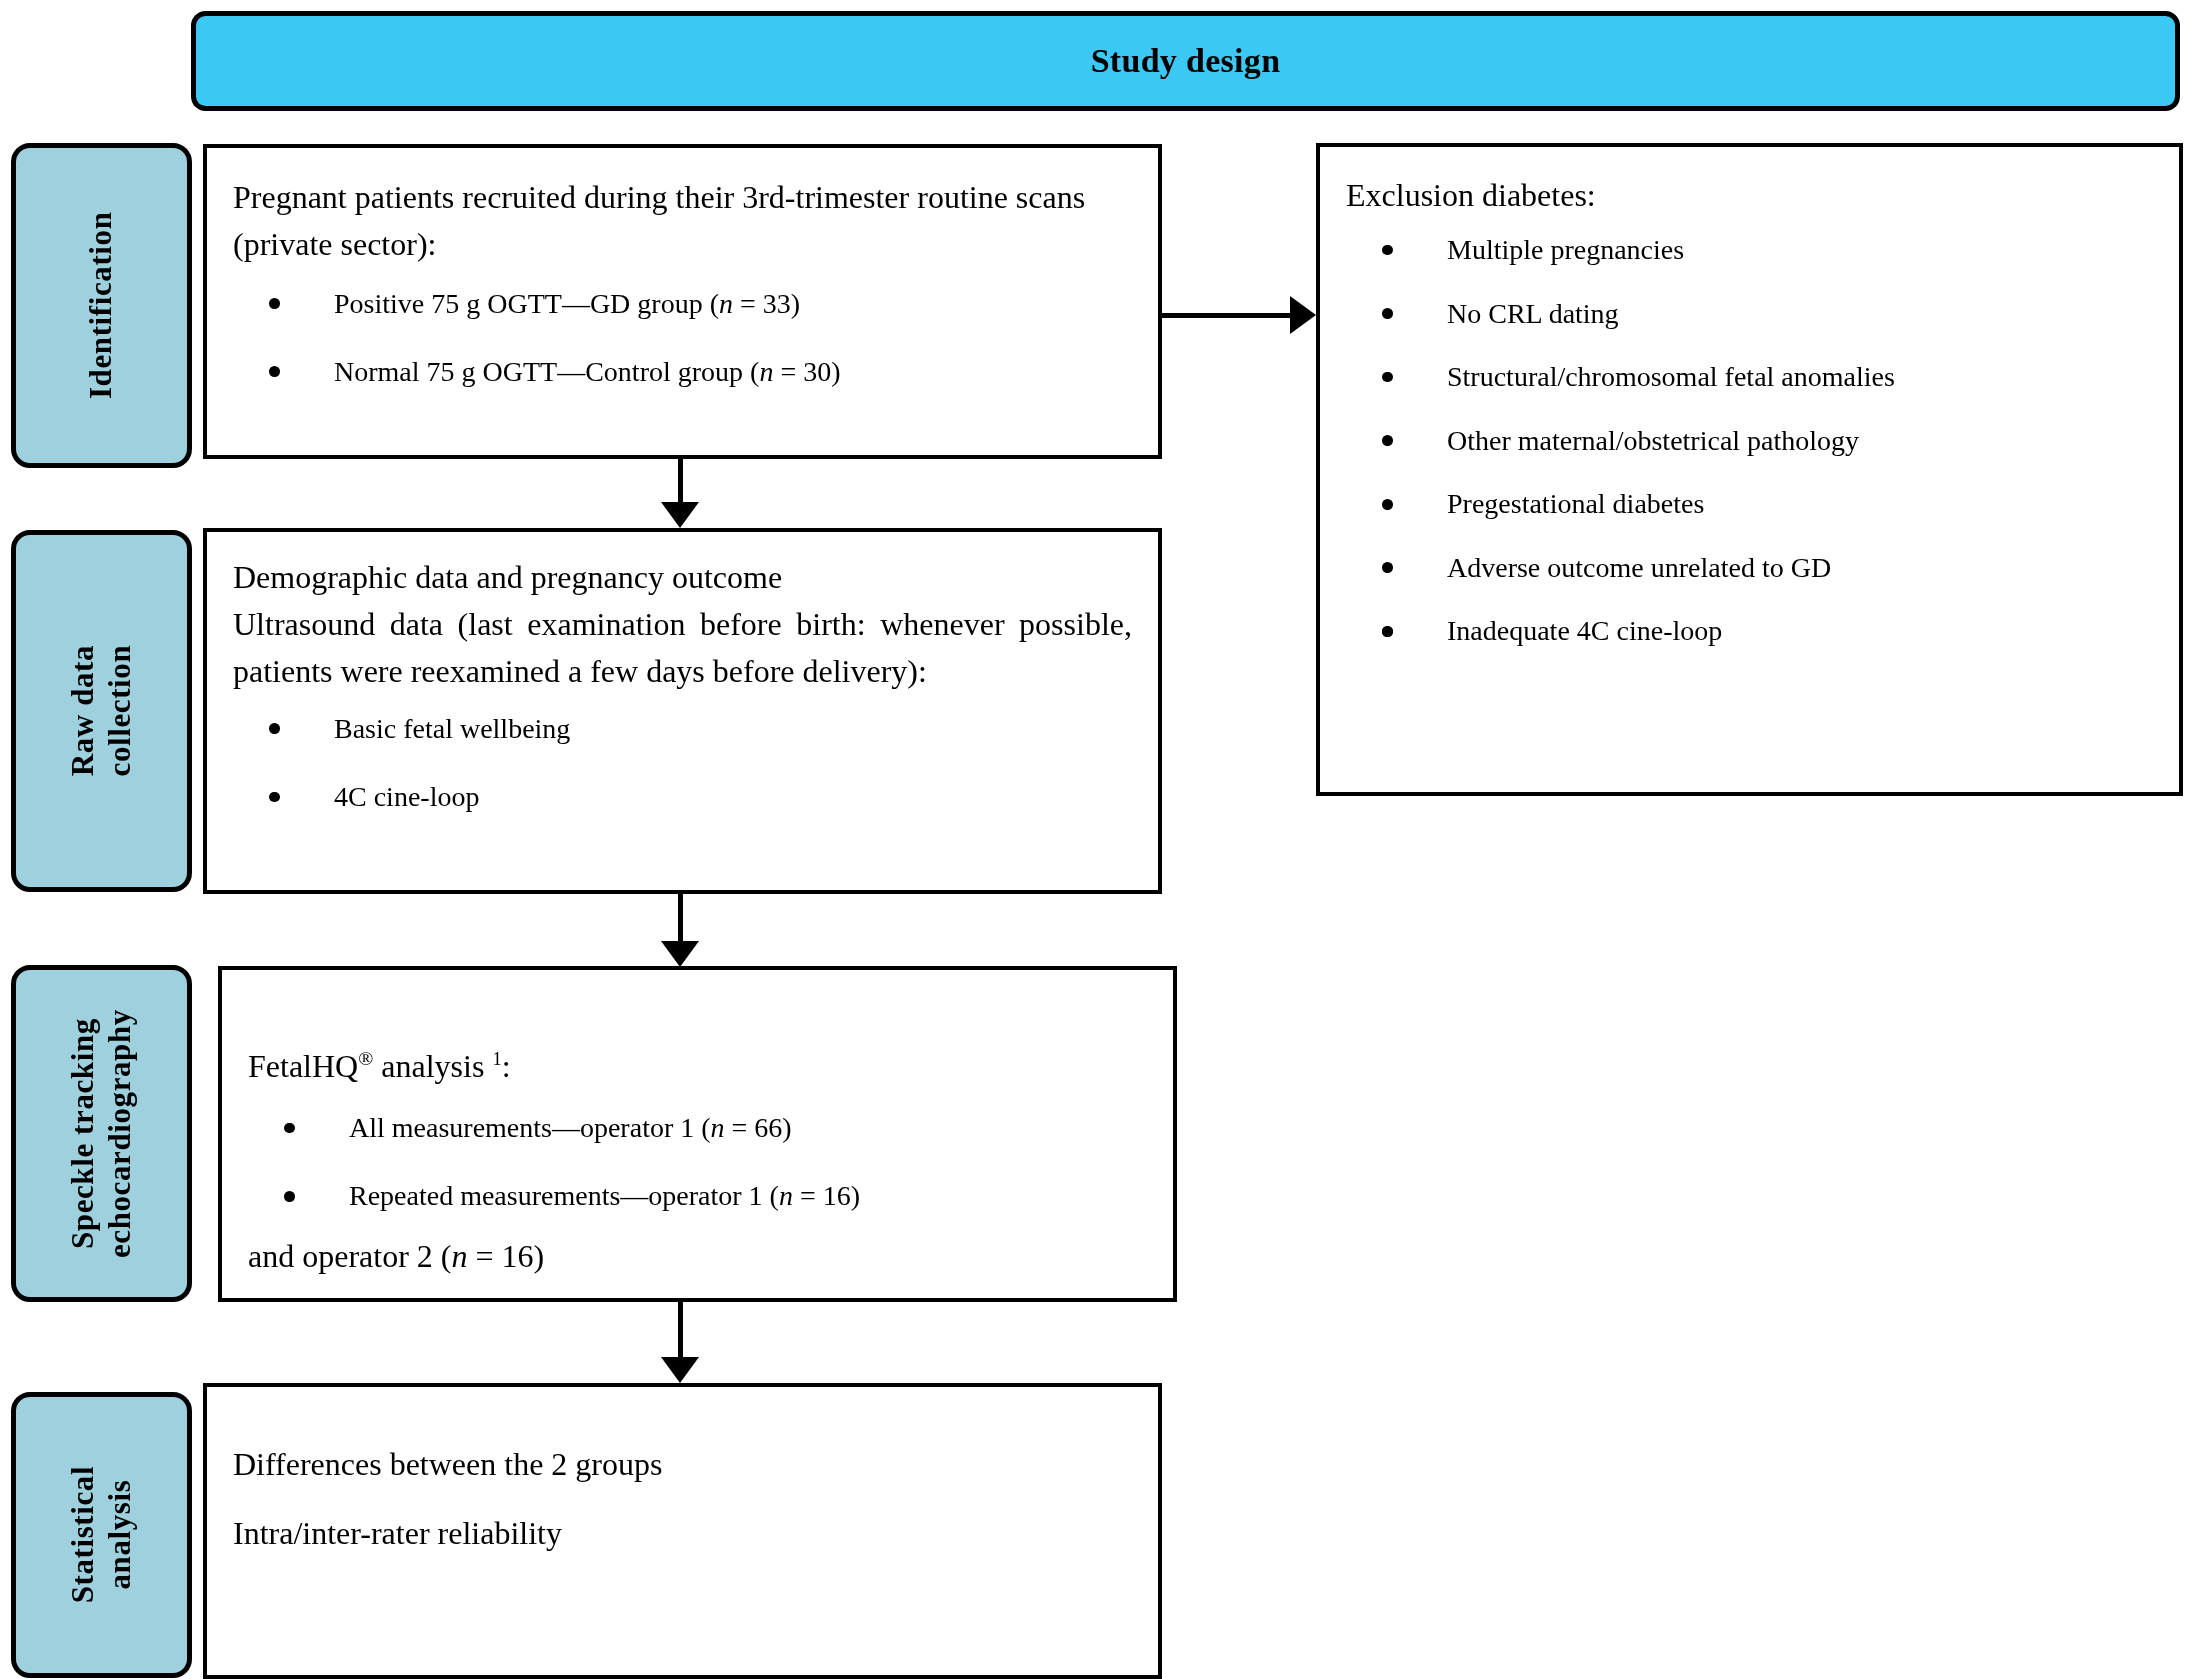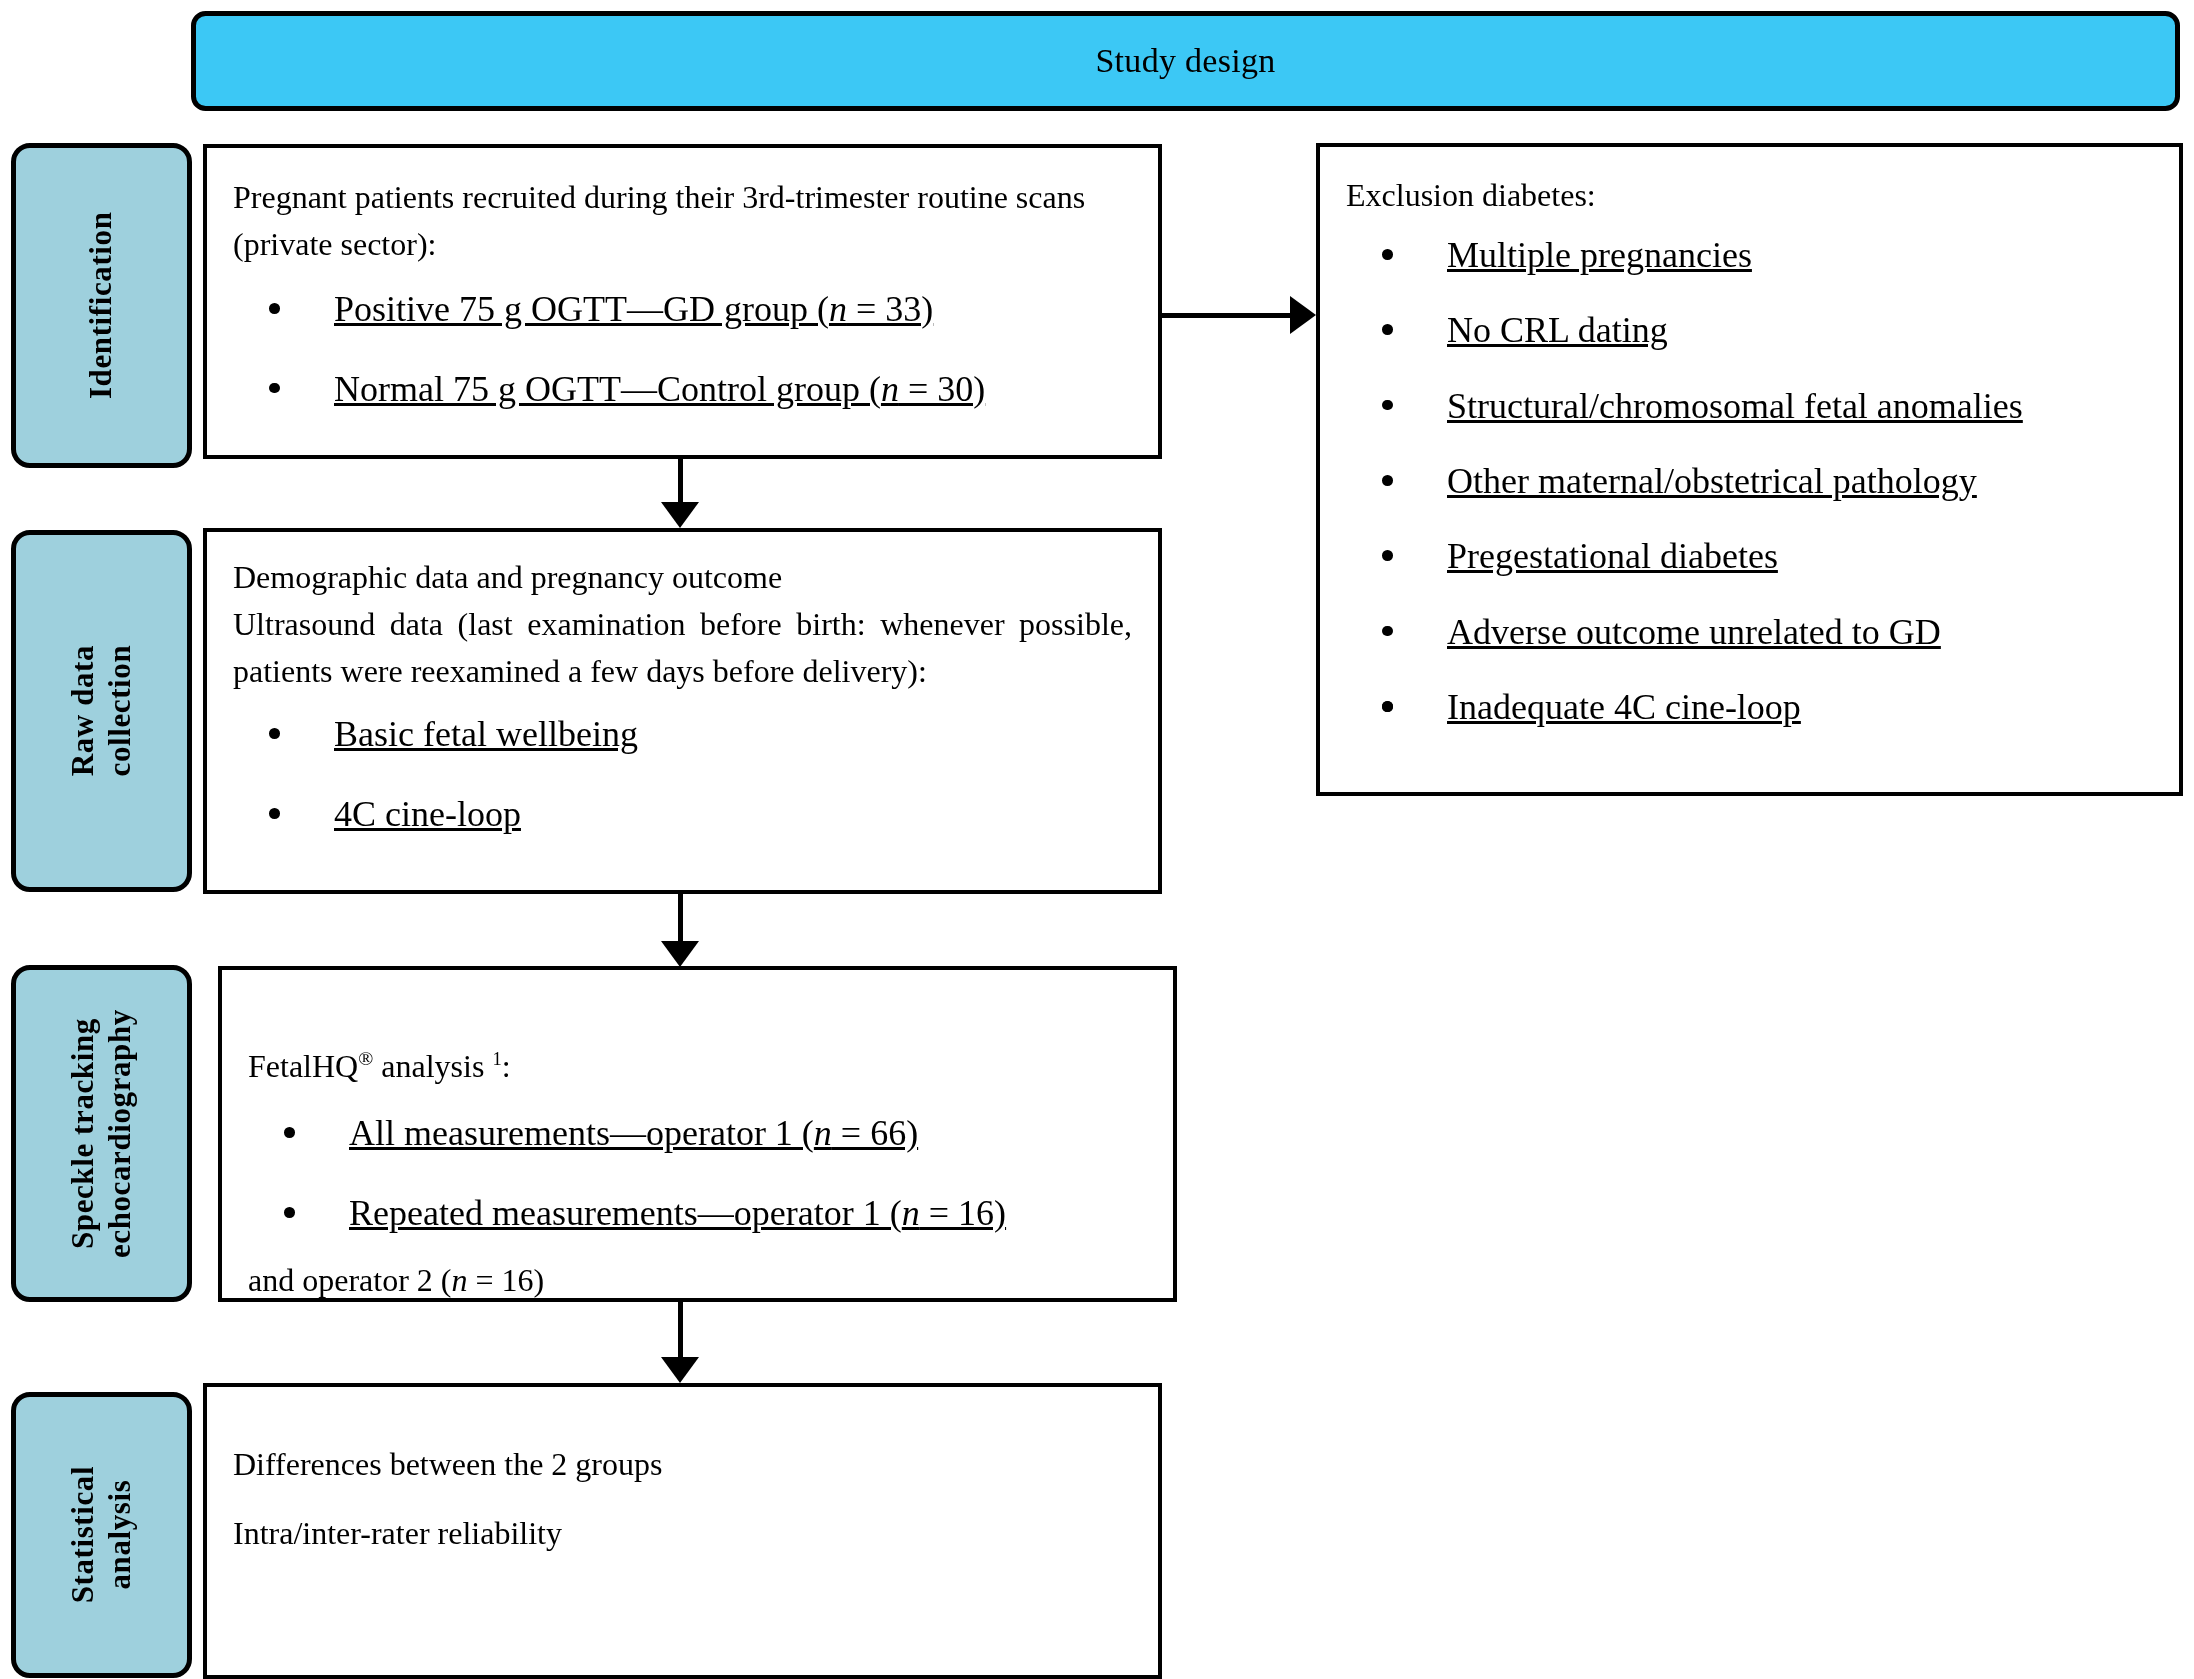--- a/index.html
+++ b/index.html
@@ -22,21 +22,21 @@
     position:absolute;
     left:191px; top:11.2px;
     width:1989px; height:100px;
     background:#3cc8f5;
     border:5px solid #000;
     border-radius:14.6px;
     box-sizing:border-box;
     display:flex; align-items:center; justify-content:center;
   }
   .header-title{
-    font-weight:normal;
+    font-weight:bold;
     font-size:34px;
     letter-spacing:0.3px;
     line-height:1;
   }
 
   
   .stage-tab{
     position:absolute;
     left:11.2px;
     width:181px;
@@ -76,24 +76,23 @@
   .reg{font-size:0.62em; vertical-align:super; line-height:0;}
 
   ul.bullets{
     list-style:none;
     margin:14.6px 0 0 0;
     padding:0;
   }
   ul.bullets li{
     position:relative;
     padding-left:101px;
-    font-size:36px;
+    font-size:28px;
     line-height:1.47;
     margin-bottom:27px;
-    text-decoration:underline;
   }
   ul.bullets li:last-child{margin-bottom:0;}
   ul.bullets li .dot{
     position:absolute;
     left:36px; top:0.56em;
     width:10.7px; height:10.7px;
     background:#000;
     border-radius:50%;
   }
   ul.bullets.justify li .txt{

